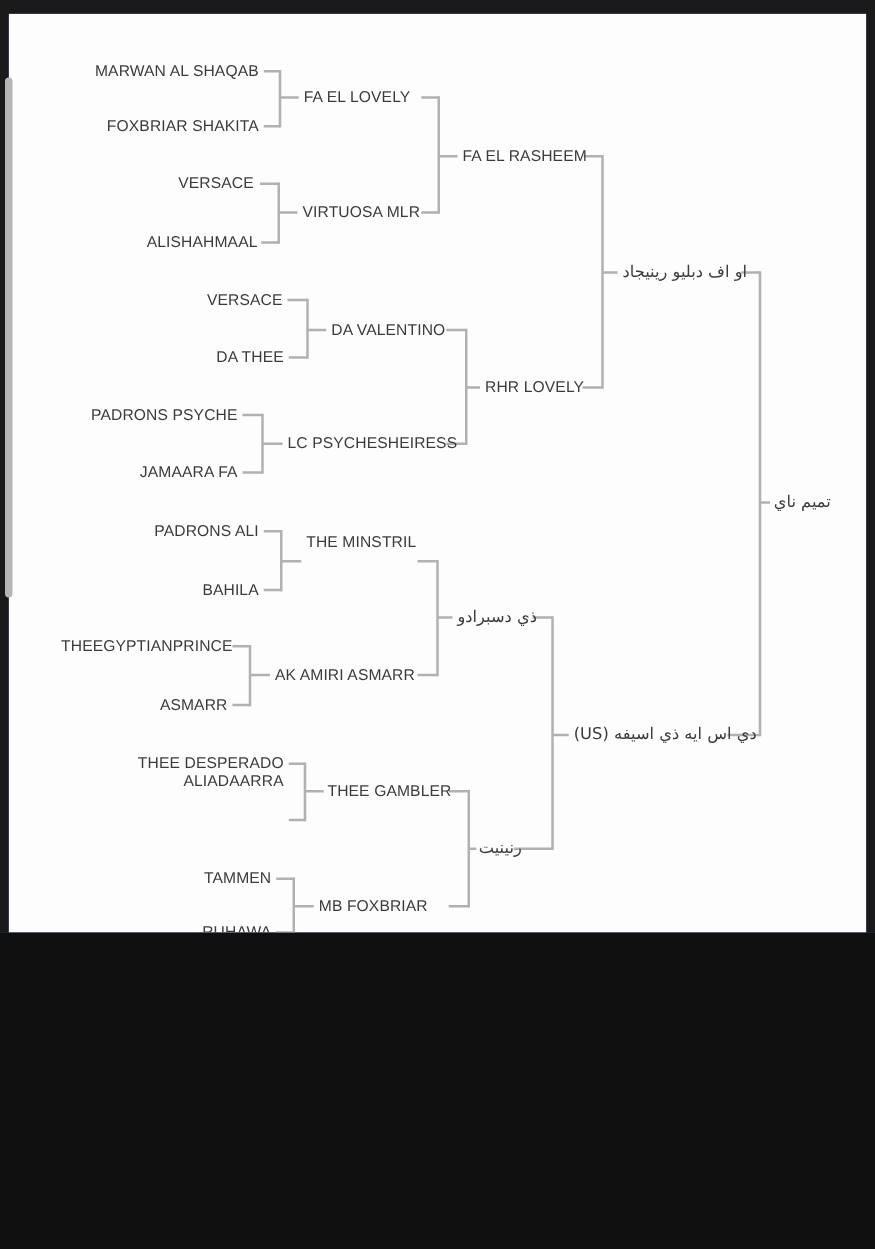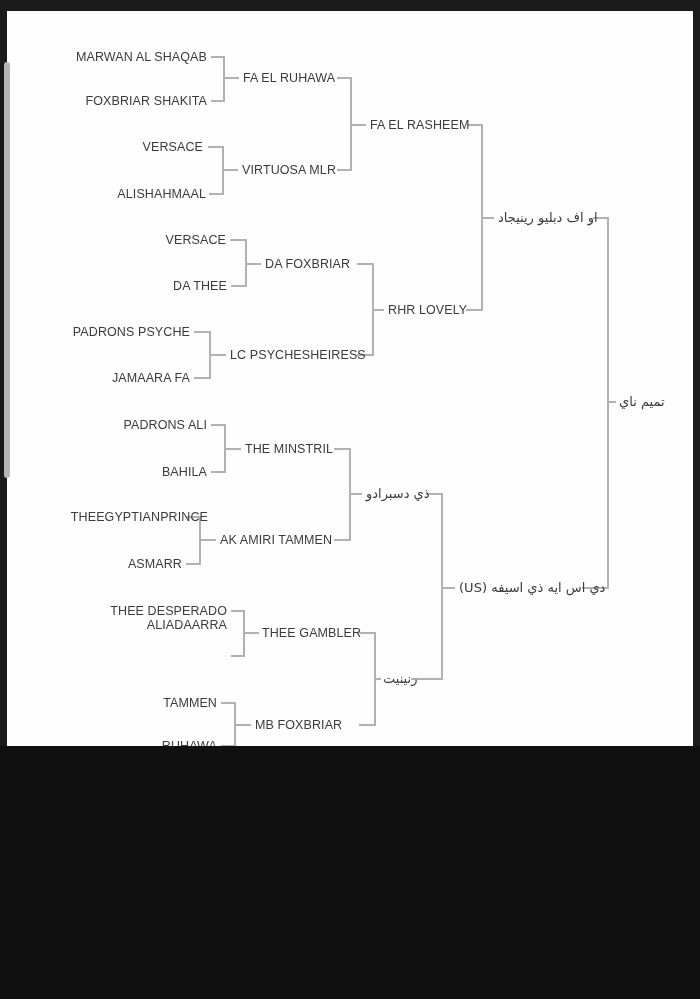--- a/index.html
+++ b/index.html
@@ -95,33 +95,33 @@
   <div class="lbl" style="right:493px;top:57px">MARWAN AL SHAQAB</div>
   <div class="lbl" style="right:493px;top:101px">FOXBRIAR SHAKITA</div>
   <div class="lbl" style="right:497px;top:147px">VERSACE</div>
   <div class="lbl" style="right:494px;top:194px">ALISHAHMAAL</div>
   <div class="lbl" style="right:474px;top:240px">VERSACE</div>
   <div class="lbl" style="right:473px;top:286px">DA THEE</div>
   <div class="lbl" style="right:510px;top:332px">PADRONS PSYCHE</div>
   <div class="lbl" style="right:510px;top:378px">JAMAARA FA</div>
   <div class="lbl" style="right:493px;top:425px">PADRONS ALI</div>
   <div class="lbl" style="right:493px;top:472px">BAHILA</div>
-  <div class="lbl" style="right:492px;top:517px">THEEGYPTIANPRINCE</div>
+  <div class="lbl" style="right:514px;top:517px">THEEGYPTIANPRINCE</div>
   <div class="lbl" style="right:518px;top:564px">ASMARR</div>
   <div class="lbl" style="right:473px;top:611px">THEE DESPERADO</div>
   <div class="lbl" style="right:473px;top:625px">ALIADAARRA</div>
   <div class="lbl" style="right:483px;top:703px">TAMMEN</div>
   <div class="lbl" style="right:483px;top:746px">RUHAWA</div>
 
-  <div class="lbl" style="left:243px;top:78px">FA EL RUHAWA</div>
+  <div class="lbl" style="left:243px;top:78px">FA EL LOVELY</div>
   <div class="lbl" style="left:242px;top:170px">VIRTUOSA MLR</div>
-  <div class="lbl" style="left:265px;top:264px">DA FOXBRIAR</div>
+  <div class="lbl" style="left:265px;top:264px">DA VALENTINO</div>
   <div class="lbl" style="left:230px;top:355px">LC PSYCHESHEIRESS</div>
-  <div class="lbl" style="left:245px;top:449px">THE MINSTRIL</div>
-  <div class="lbl" style="left:220px;top:540px">AK AMIRI TAMMEN</div>
+  <div class="lbl" style="left:245px;top:434px">THE MINSTRIL</div>
+  <div class="lbl" style="left:220px;top:540px">AK AMIRI ASMARR</div>
   <div class="lbl" style="left:262px;top:633px">THEE GAMBLER</div>
   <div class="lbl" style="left:255px;top:725px">MB FOXBRIAR</div>
 
   <div class="lbl" style="left:370px;top:125px">FA EL RASHEEM</div>
   <div class="lbl" style="left:388px;top:310px">RHR LOVELY</div>
   <div class="lbl ar" style="left:366px;top:494px">ذي دسبرادو</div>
   <div class="lbl ar" style="left:383px;top:679px">رنينيت</div>
 
   <div class="lbl ar" style="left:498px;top:218px">او اف دبليو رينيجاد</div>
   <div class="lbl ar" style="left:459px;top:588px">دي اس ايه ذي اسيفه (US)</div>

